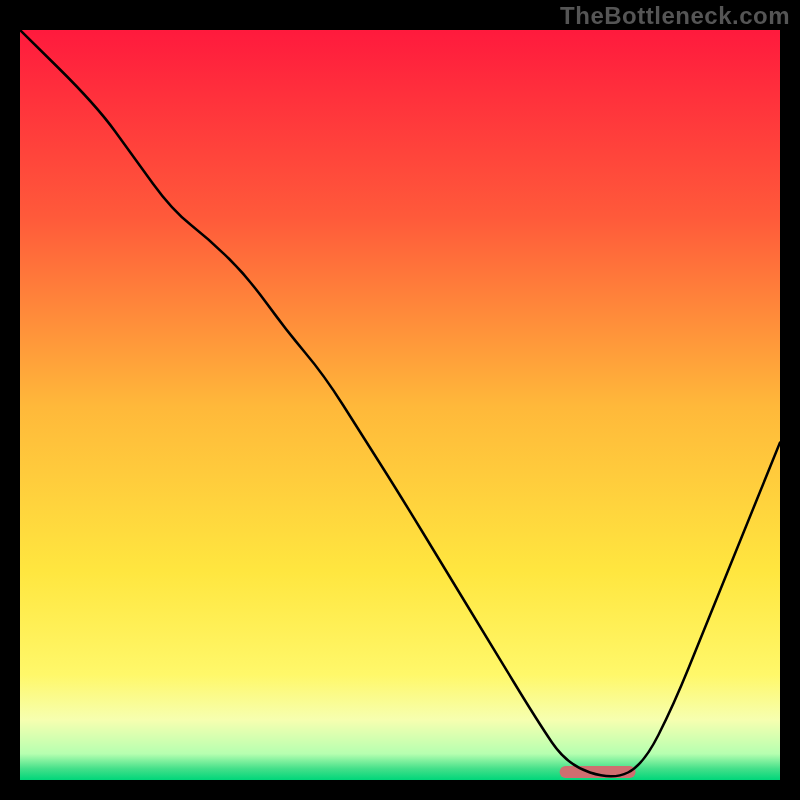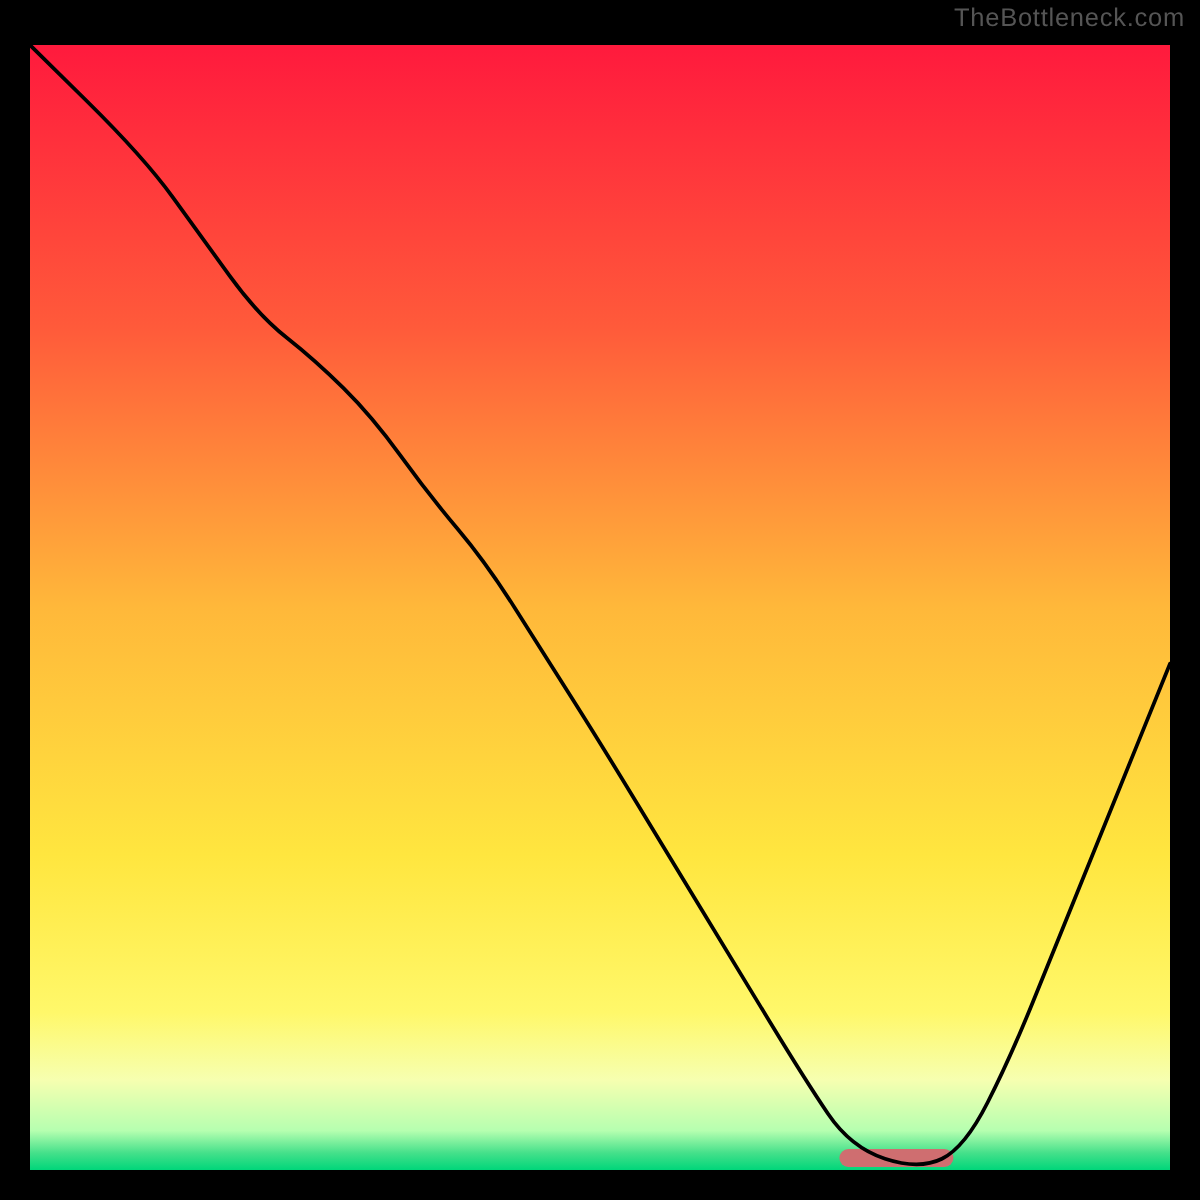--- a/index.html
+++ b/index.html
@@ -15,22 +15,22 @@
     position: relative;
     width: 800px;
     height: 800px;
     background: #000;
   }
   .watermark {
     position: absolute;
     top: 2px;
     right: 10px;
     color: #555;
-    font-size: 17px;
-    font-weight: 400;
+    font-size: 24px;
+    font-weight: 700;
     letter-spacing: 0.5px;
     z-index: 10;
     text-align: right;
   }
   .plot {
     position: absolute;
     left: 20px;
     top: 30px;
     width: 760px;
     height: 750px;

